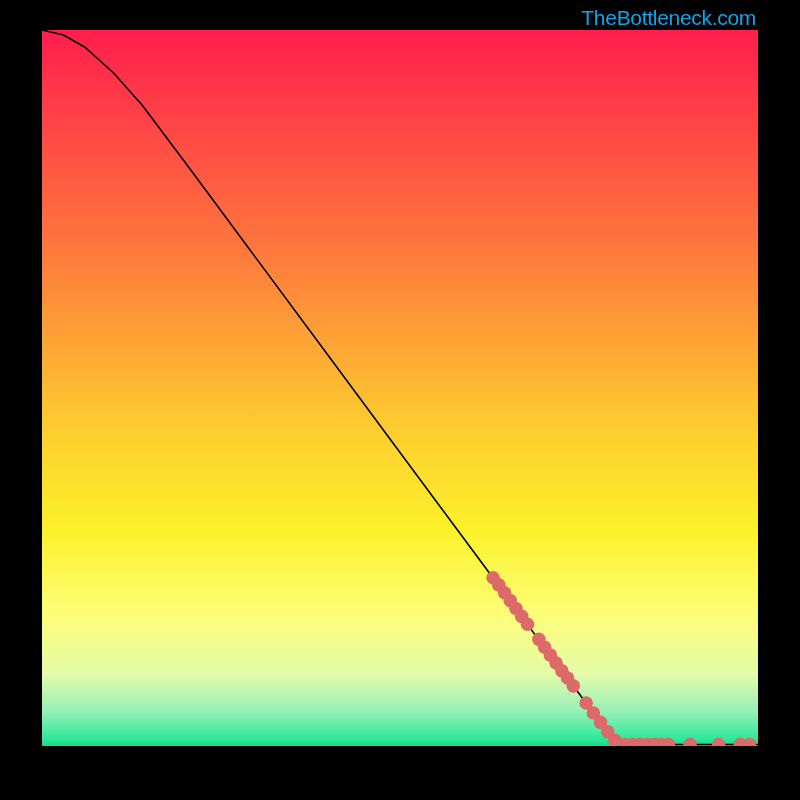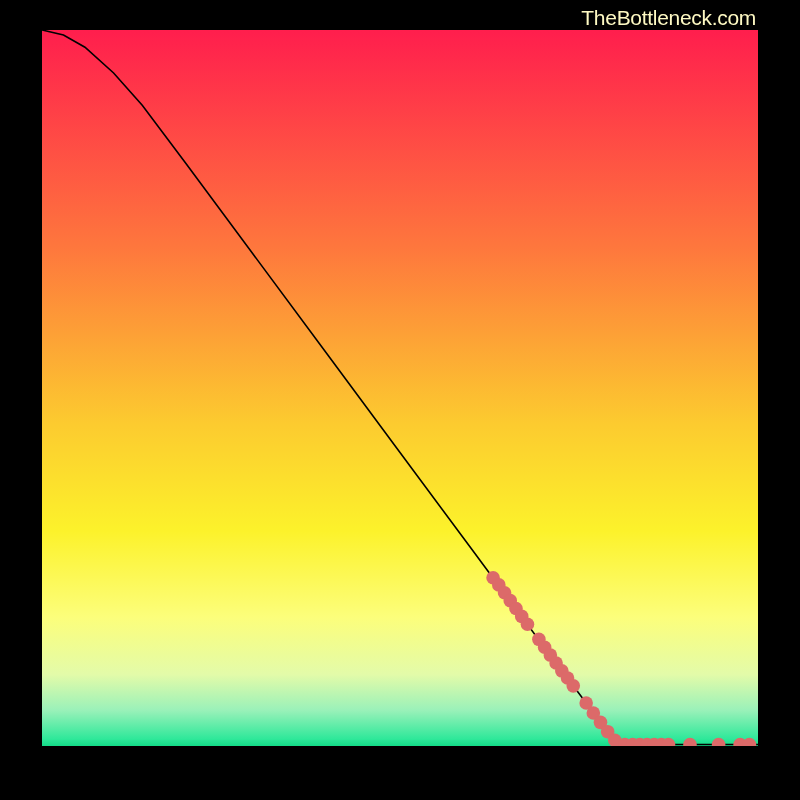--- a/index.html
+++ b/index.html
@@ -20,21 +20,21 @@
     position: absolute;
     left: 42px;
     top: 30px;
     width: 716px;
     height: 716px;
   }
   .attribution {
     position: absolute;
     top: 6px;
     right: 44px;
-    color: #fef9c3;
+    color: #0ea5e9;
     font-size: 21px;
     font-weight: 500;
     letter-spacing: -0.3px;
   }
 </style>
 </head>
 <body>
 
 <div class="frame">
   <div class="attribution">TheBottleneck.com</div>

